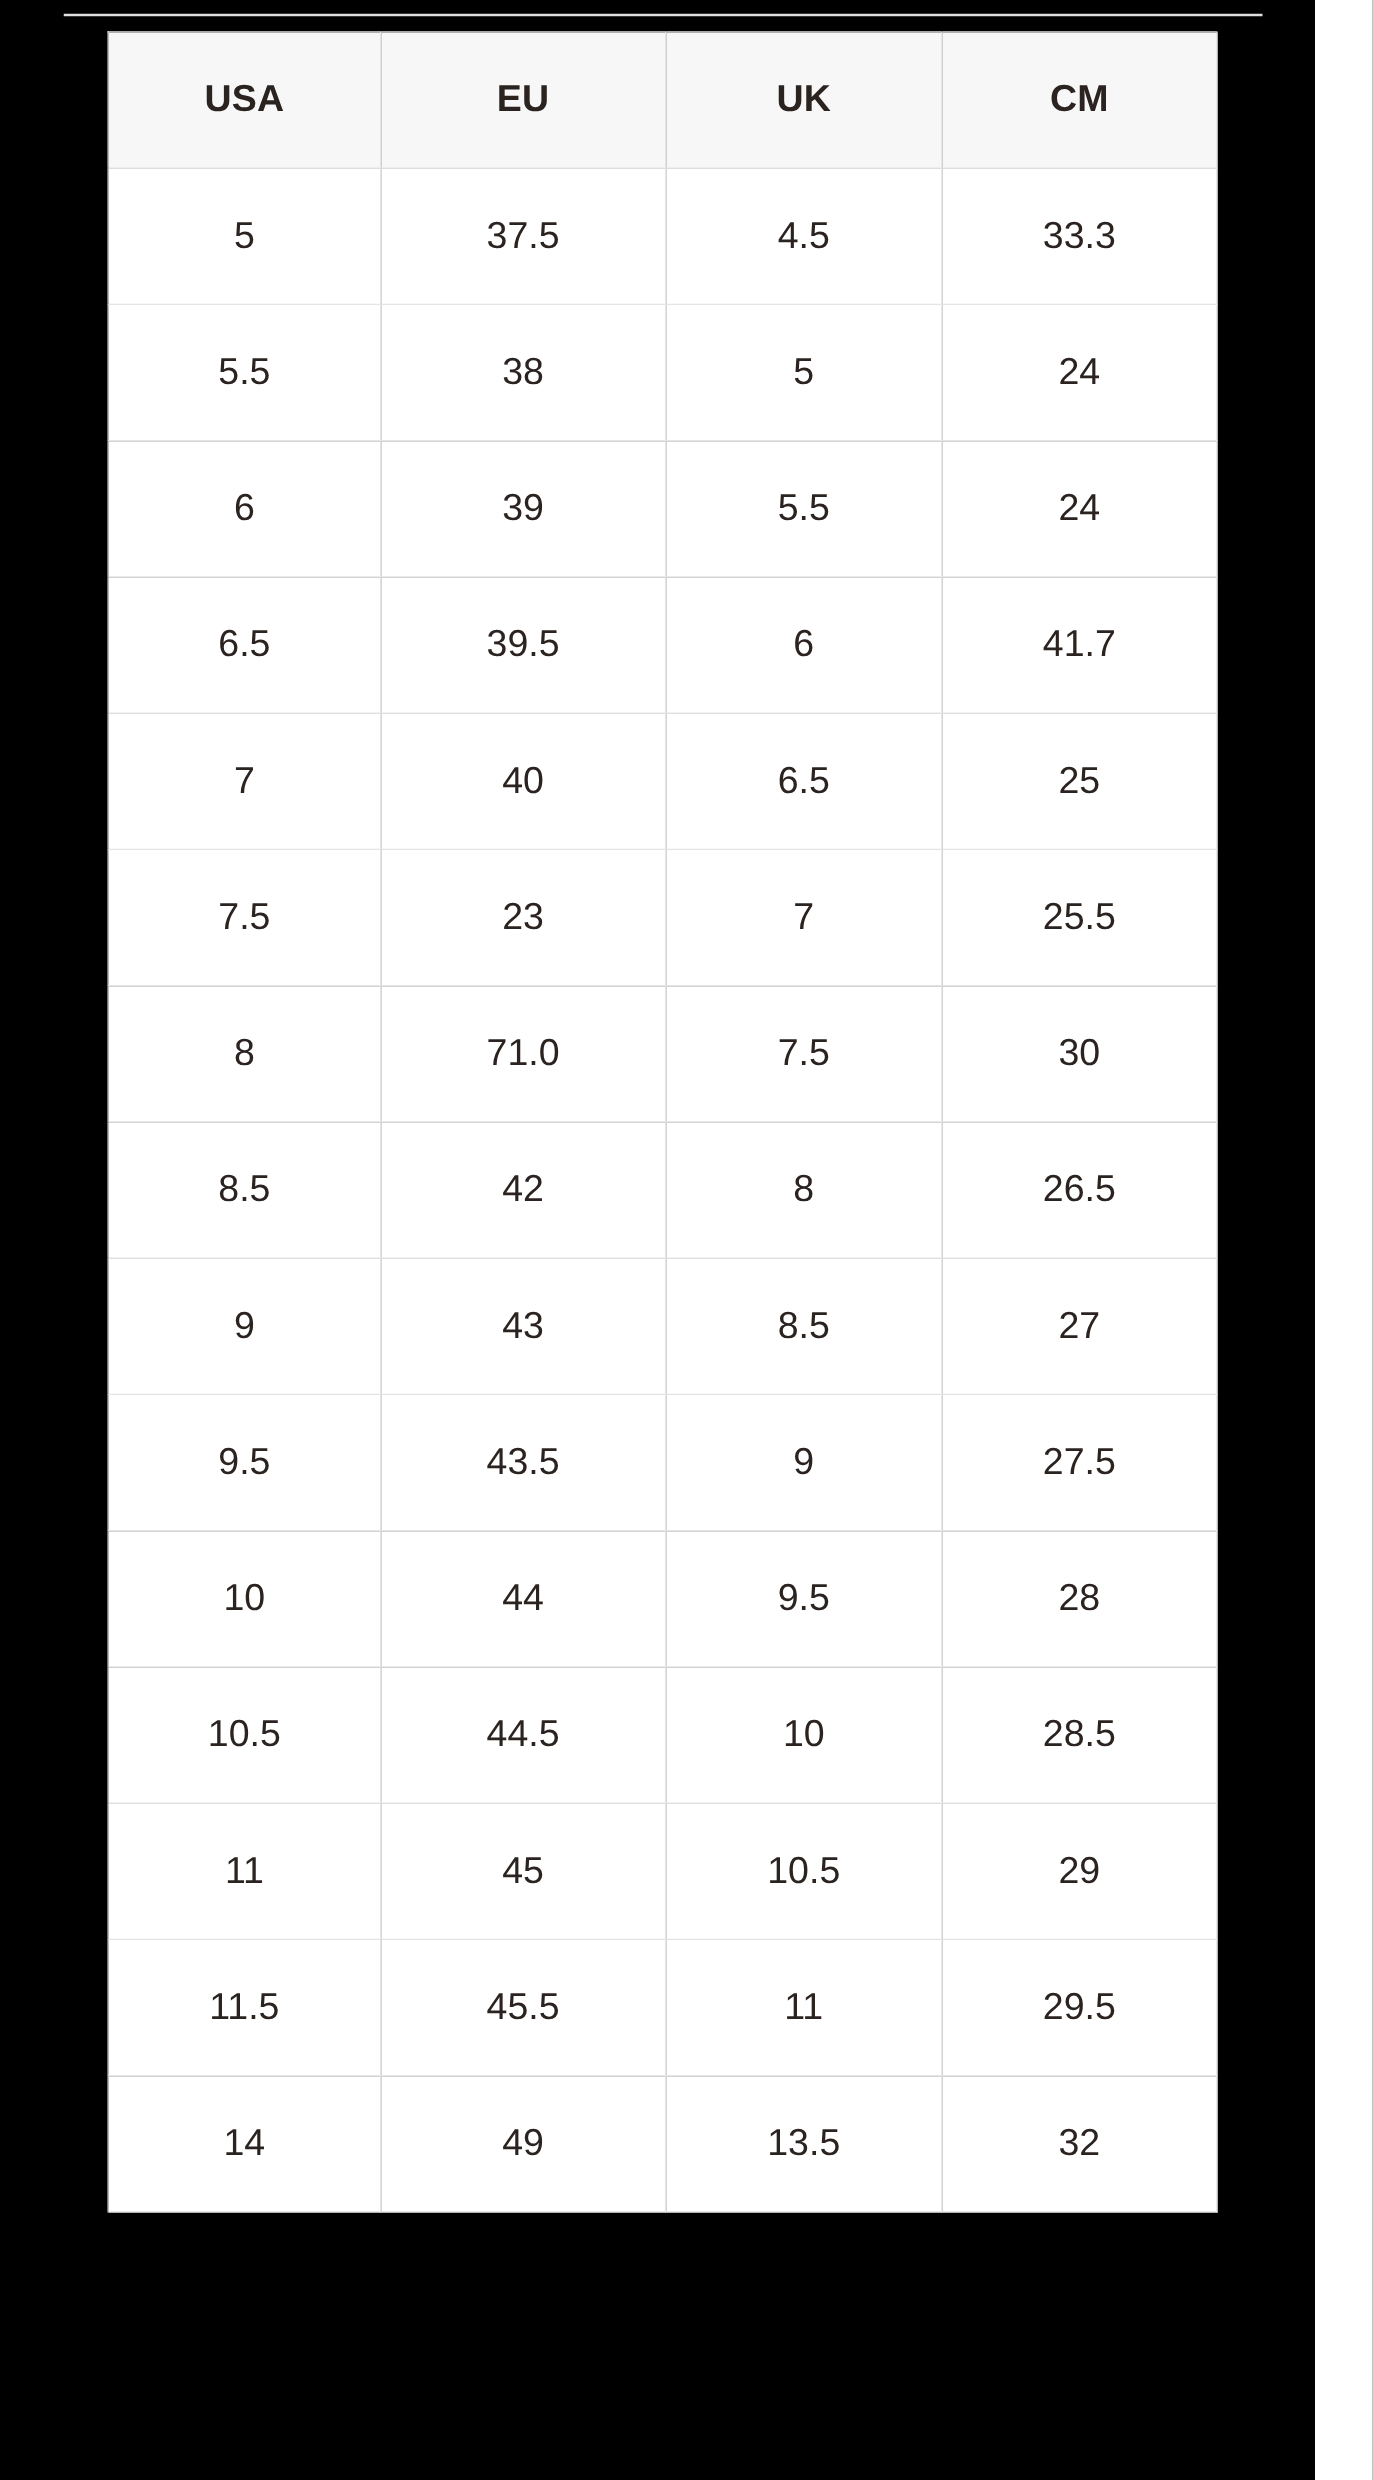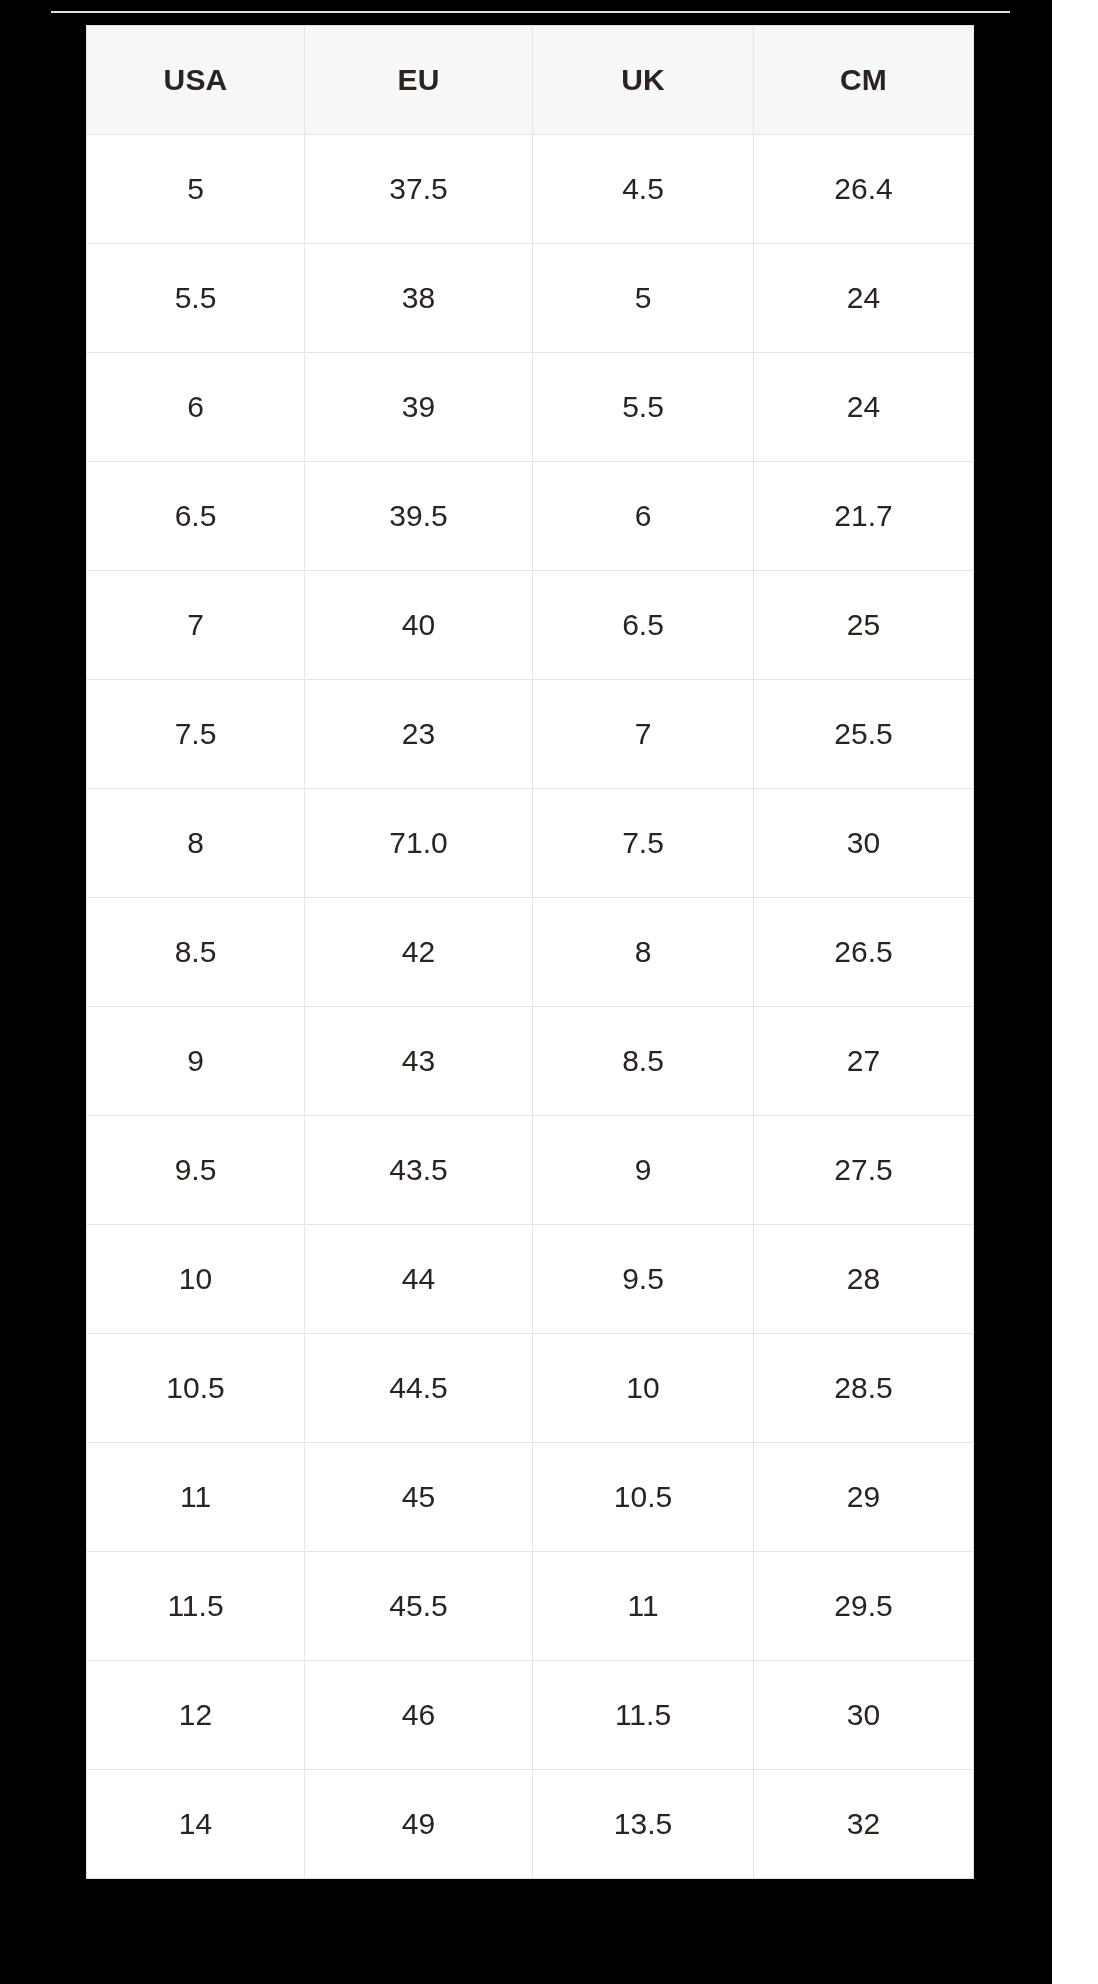--- a/index.html
+++ b/index.html
@@ -102,39 +102,39 @@
           <th>EU</th>
           <th>UK</th>
           <th>CM</th>
         </tr>
       </thead>
       <tbody>
         <tr>
           <td>5</td>
           <td>37.5</td>
           <td>4.5</td>
-          <td>26.4</td>
+          <td>33.3</td>
         </tr>
         <tr>
           <td>5.5</td>
           <td>38</td>
           <td>5</td>
           <td>24</td>
         </tr>
         <tr>
           <td>6</td>
           <td>39</td>
           <td>5.5</td>
           <td>24</td>
         </tr>
         <tr>
           <td>6.5</td>
           <td>39.5</td>
           <td>6</td>
-          <td>21.7</td>
+          <td>41.7</td>
         </tr>
         <tr>
           <td>7</td>
           <td>40</td>
           <td>6.5</td>
           <td>25</td>
         </tr>
         <tr>
           <td>7.5</td>
           <td>23</td>
@@ -183,26 +183,20 @@
           <td>10.5</td>
           <td>29</td>
         </tr>
         <tr>
           <td>11.5</td>
           <td>45.5</td>
           <td>11</td>
           <td>29.5</td>
         </tr>
         <tr>
-          <td>12</td>
-          <td>46</td>
-          <td>11.5</td>
-          <td>30</td>
-        </tr>
-        <tr>
           <td>14</td>
           <td>49</td>
           <td>13.5</td>
           <td>32</td>
         </tr>
       </tbody>
     </table>
   </div>
 
 </div>

